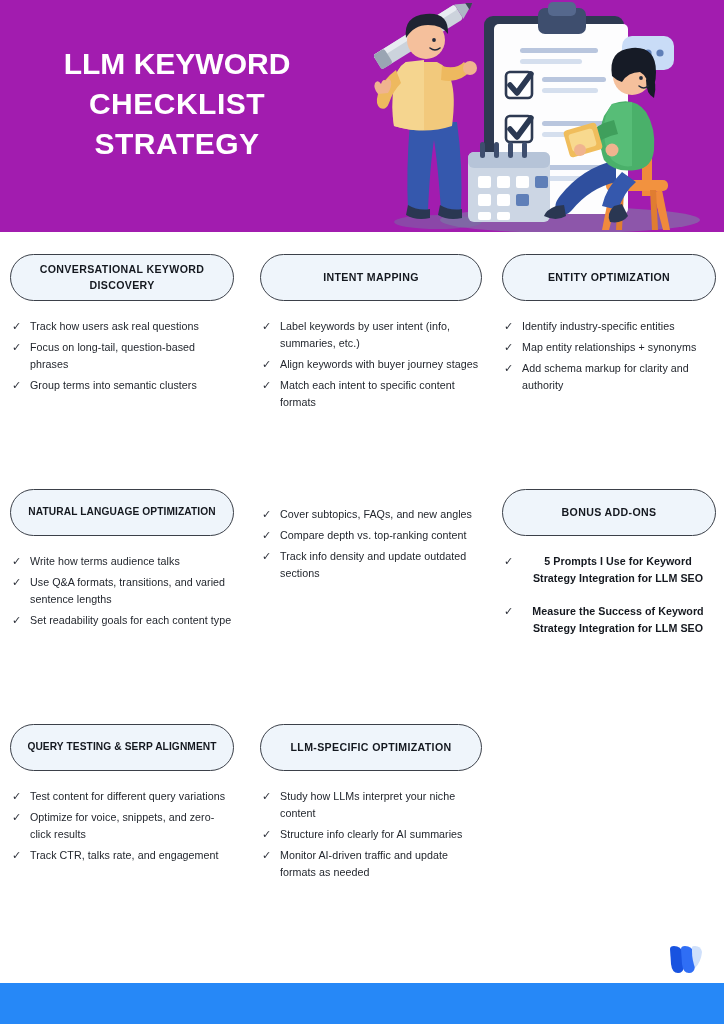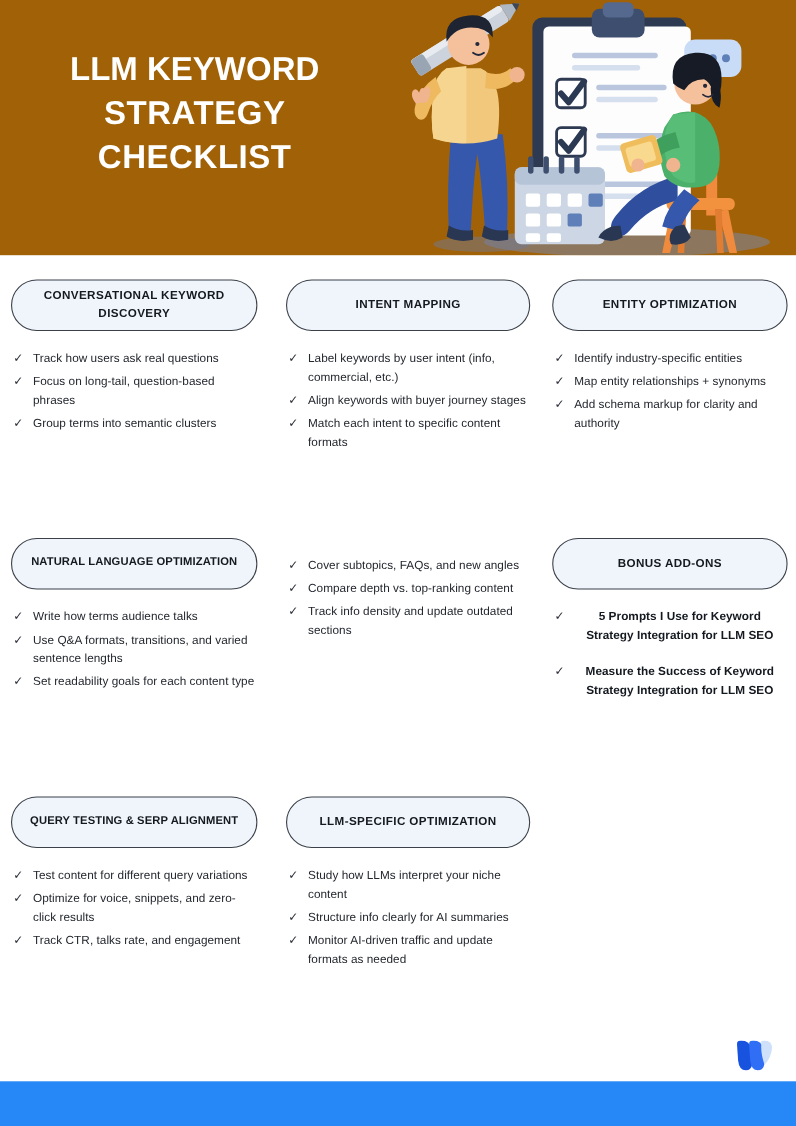--- a/index.html
+++ b/index.html
@@ -17,21 +17,21 @@
     width: 724px;
     height: 1024px;
     background: #ffffff;
   }
 
   
   .header {
     position: absolute;
     left: 0; top: 0;
     width: 724px; height: 232px;
-    background: #a16207;
+    background: #a21caf;
     overflow: hidden;
   }
 
   .header-title {
     position: absolute;
     left: 18px;
     top: 44px;
     width: 318px;
     color: #ffffff;
     font-size: 30px;
@@ -131,22 +131,22 @@
 </style>
 </head>
 <body>
 
 <div class="page">
 
   <div class="header">
 
     <div class="header-title">
       <span class="ln ln1">LLM KEYWORD</span>
+      <span class="ln">CHECKLIST</span>
       <span class="ln">STRATEGY</span>
-      <span class="ln">CHECKLIST</span>
     </div>
 
     <div class="illus">
       <svg width="364" height="232" viewBox="0 0 364 232" xmlns="http://www.w3.org/2000/svg">
 
         <ellipse cx="210" cy="220" rx="130" ry="13" fill="#7b87a6" opacity="0.55"></ellipse>
         <ellipse cx="78" cy="222" rx="44" ry="7" fill="#6f7da0" opacity="0.45"></ellipse>
 
         <rect x="124" y="16" width="140" height="196" rx="9" fill="#2e3a52"></rect>
 
@@ -297,21 +297,21 @@
         </div>
       </div>
 
       <div class="card col-2">
         <div class="pill">
           <span class="pill-label">INTENT MAPPING</span>
         </div>
         <div class="items">
           <div class="item">
             <span class="check">✓</span>
-            <span class="item-text">Label keywords by user intent (info, commercial, etc.)</span>
+            <span class="item-text">Label keywords by user intent (info, summaries, etc.)</span>
           </div>
           <div class="item">
             <span class="check">✓</span>
             <span class="item-text">Align keywords with buyer journey stages</span>
           </div>
           <div class="item">
             <span class="check">✓</span>
             <span class="item-text">Match each intent to specific content formats</span>
           </div>
         </div>

